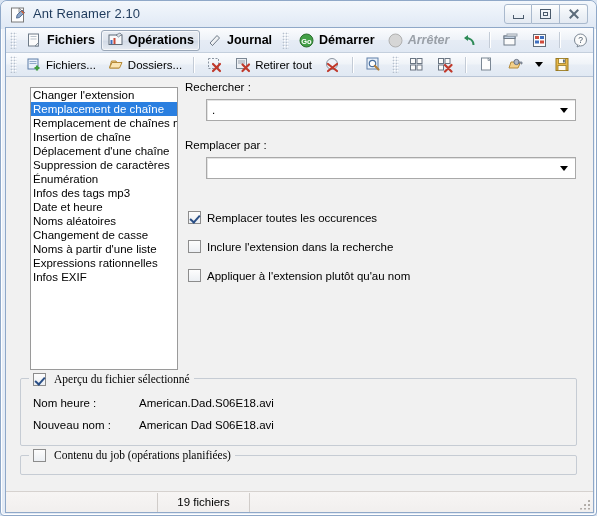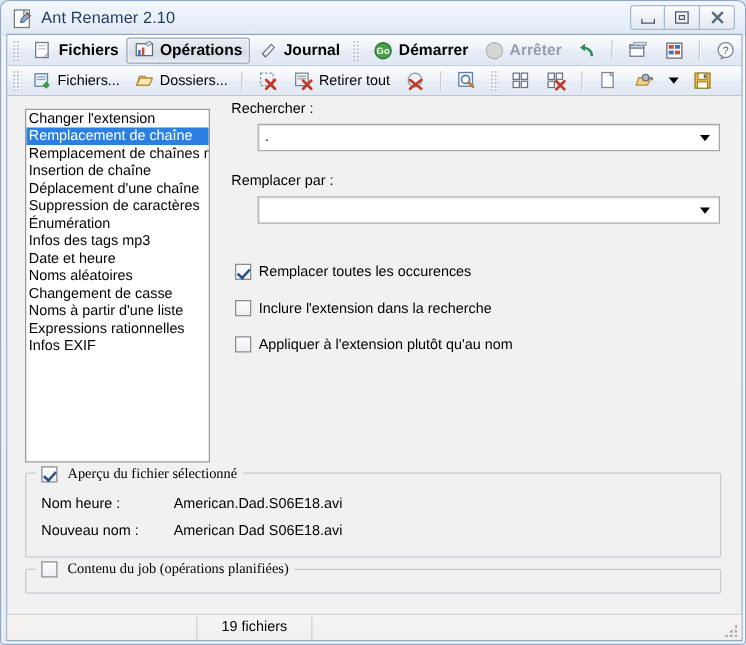--- a/index.html
+++ b/index.html
@@ -84,30 +84,30 @@
     display:flex;align-items:center;height:21px;padding:0 5px;
     box-sizing:border-box;border:1px solid transparent;border-radius:3px;
     white-space:nowrap;flex:none;color:#000;
   }
   .tbtn.strong{font-weight:bold;font-size:12.5px;}
   .tbtn.active{
     border:1px solid #9aa7b8;
     background:linear-gradient(180deg,#e9edf3 0%,#dfe5ee 45%,#d3dbe7 55%,#e6ebf2 100%);
     box-shadow:inset 0 0 0 1px rgba(255,255,255,.6);
   }
-  .tbtn.disabled{color:#9aa0a8;}
+  .tbtn.disabled{color:#9aa0a8;font-style:italic;}
   .tbtn .lbl{margin-left:4px;}
   .tbtn .lbl.nogap{margin-left:3px;}
   .ticon{width:17px;height:17px;flex:none;position:relative;}
   .sep{width:1px;height:16px;background:#c3cbd6;border-right:1px solid #ffffff;margin:0 5px;flex:none;}
 
   
   .body{position:relative;height:435px;background:#f1f1f1;}
   .listbox{
-    position:absolute;left:14px;top:10px;width:148px;height:283px;
+    position:absolute;left:24px;top:10px;width:148px;height:283px;
     box-sizing:border-box;background:#fff;border:1px solid #9a9a9a;
     overflow:hidden;
   }
   .li{
     height:14px;line-height:14px;padding:0 2px;white-space:nowrap;
     font-size:11.5px;overflow:hidden;
   }
   .li.sel{background:#2a7fe0;color:#fff;}
 
   .rightpane{position:absolute;left:176px;top:4px;width:395px;}

